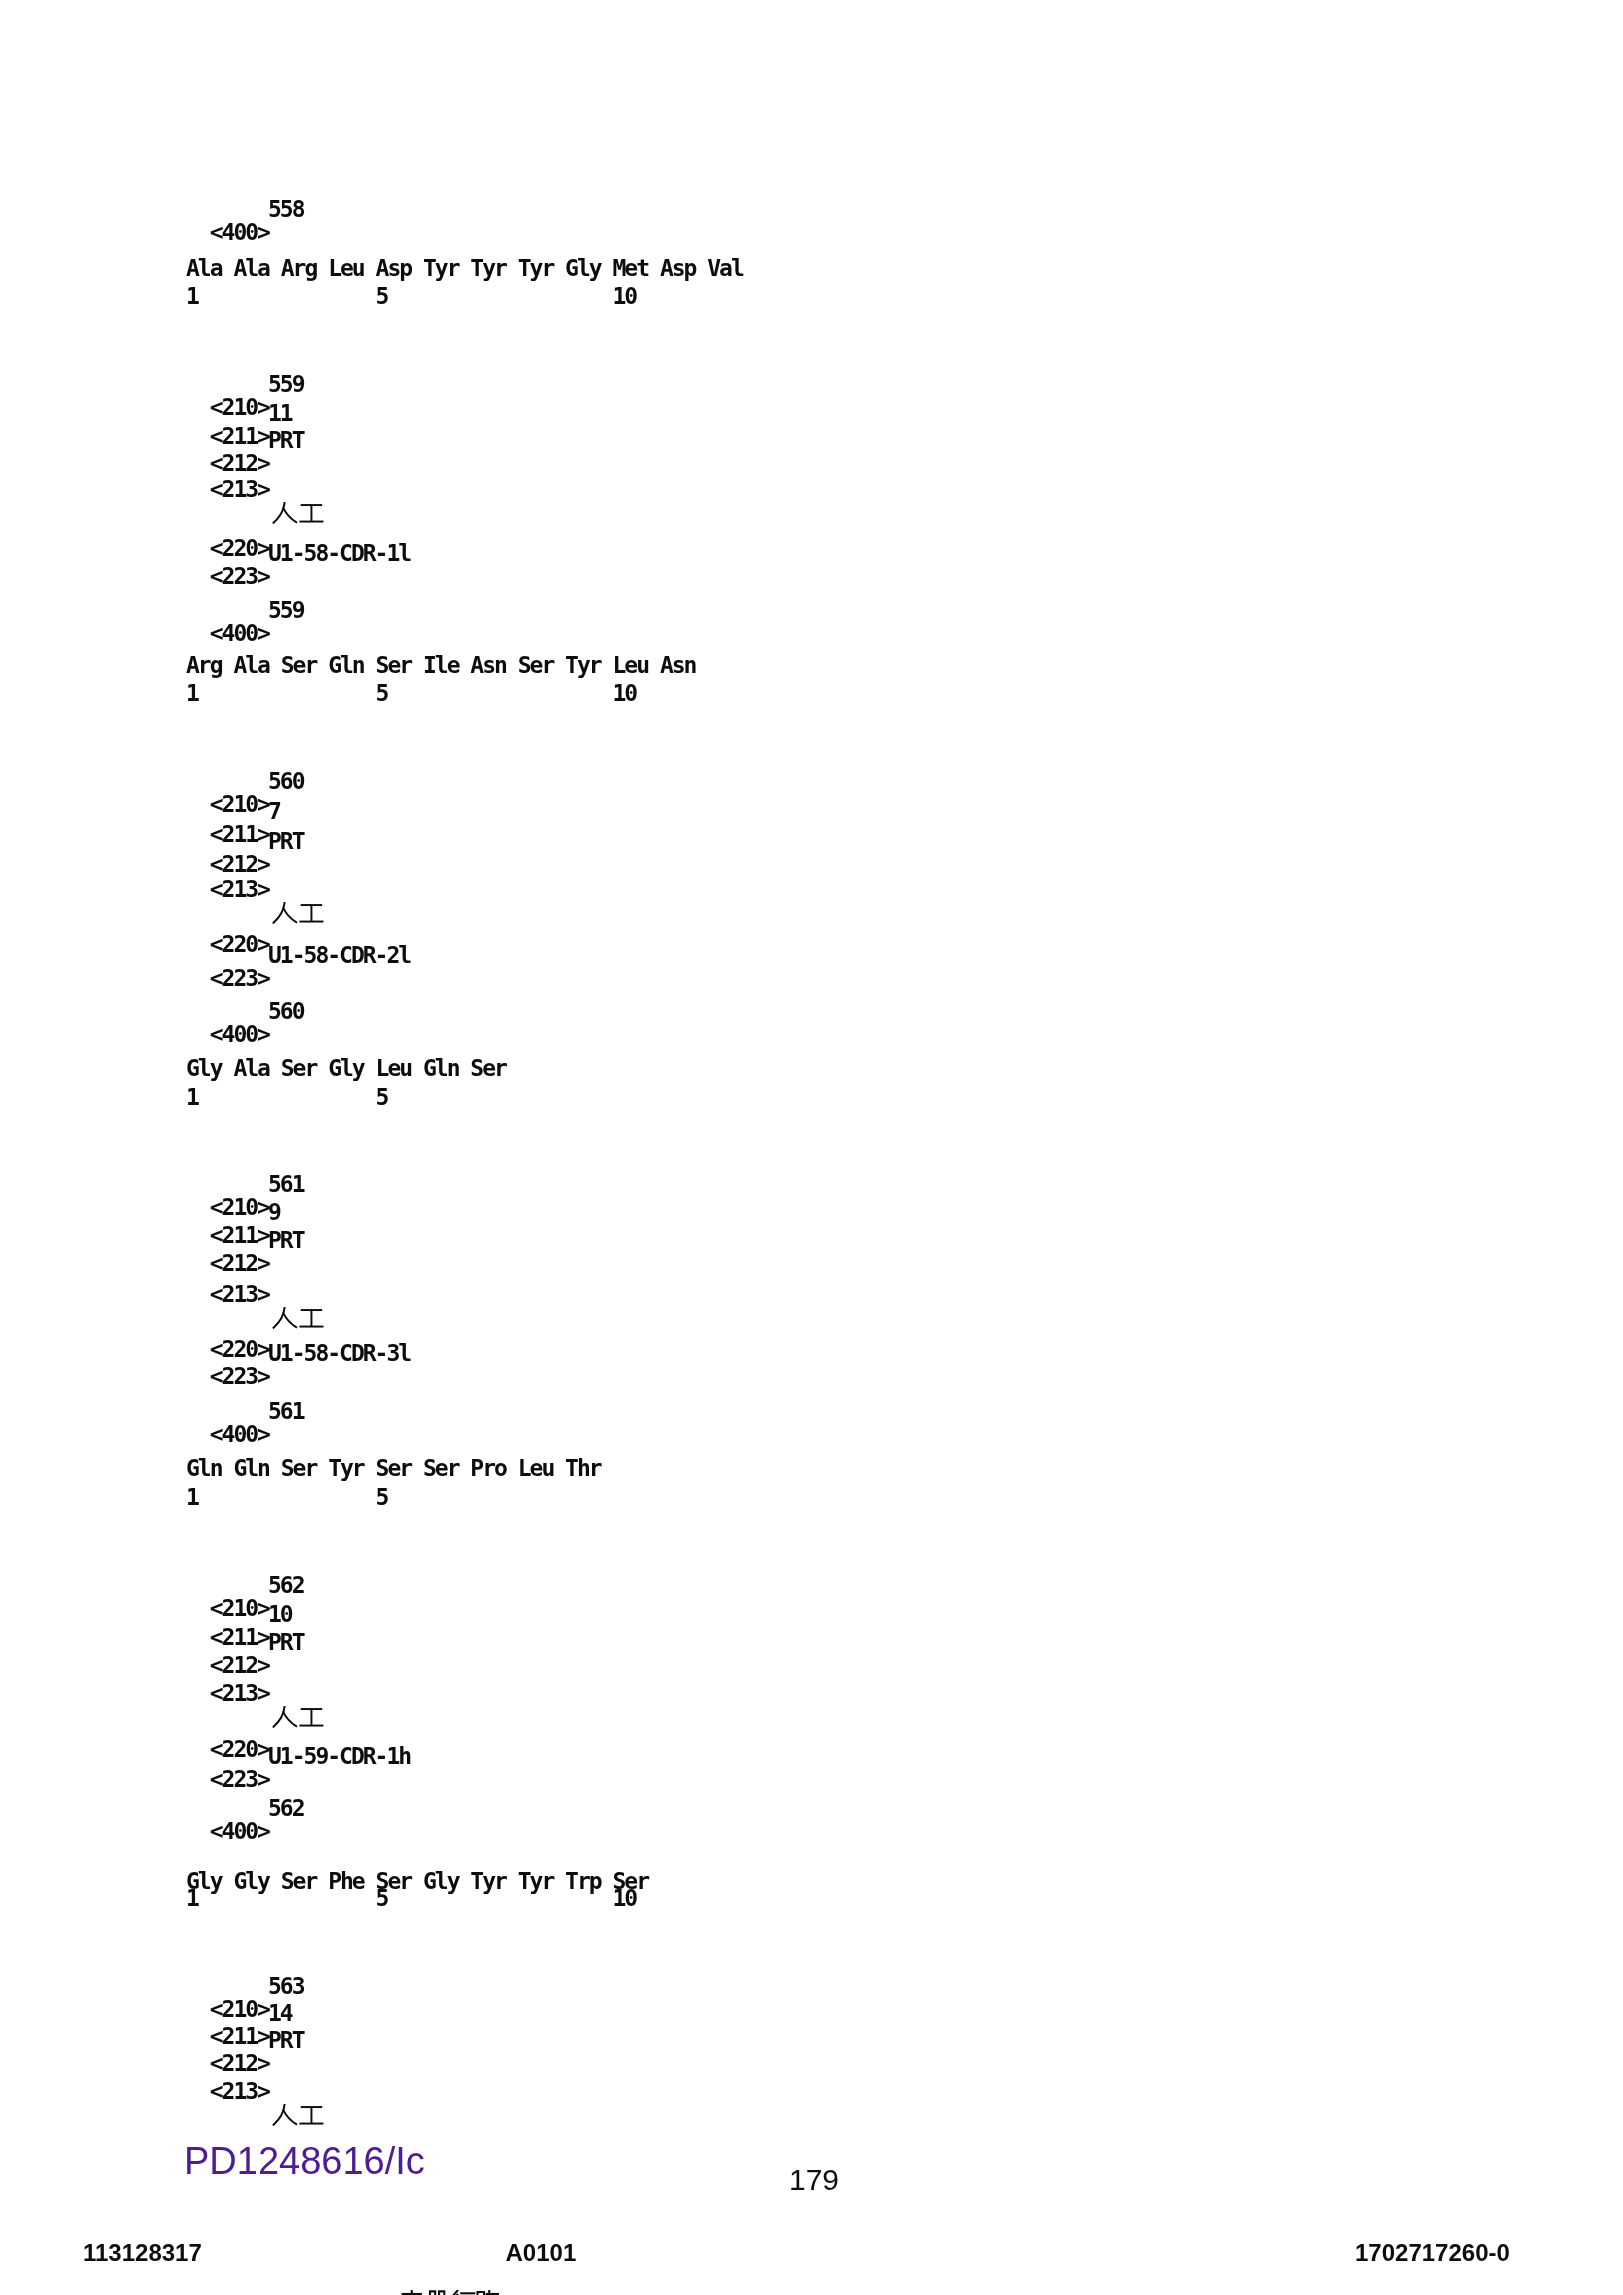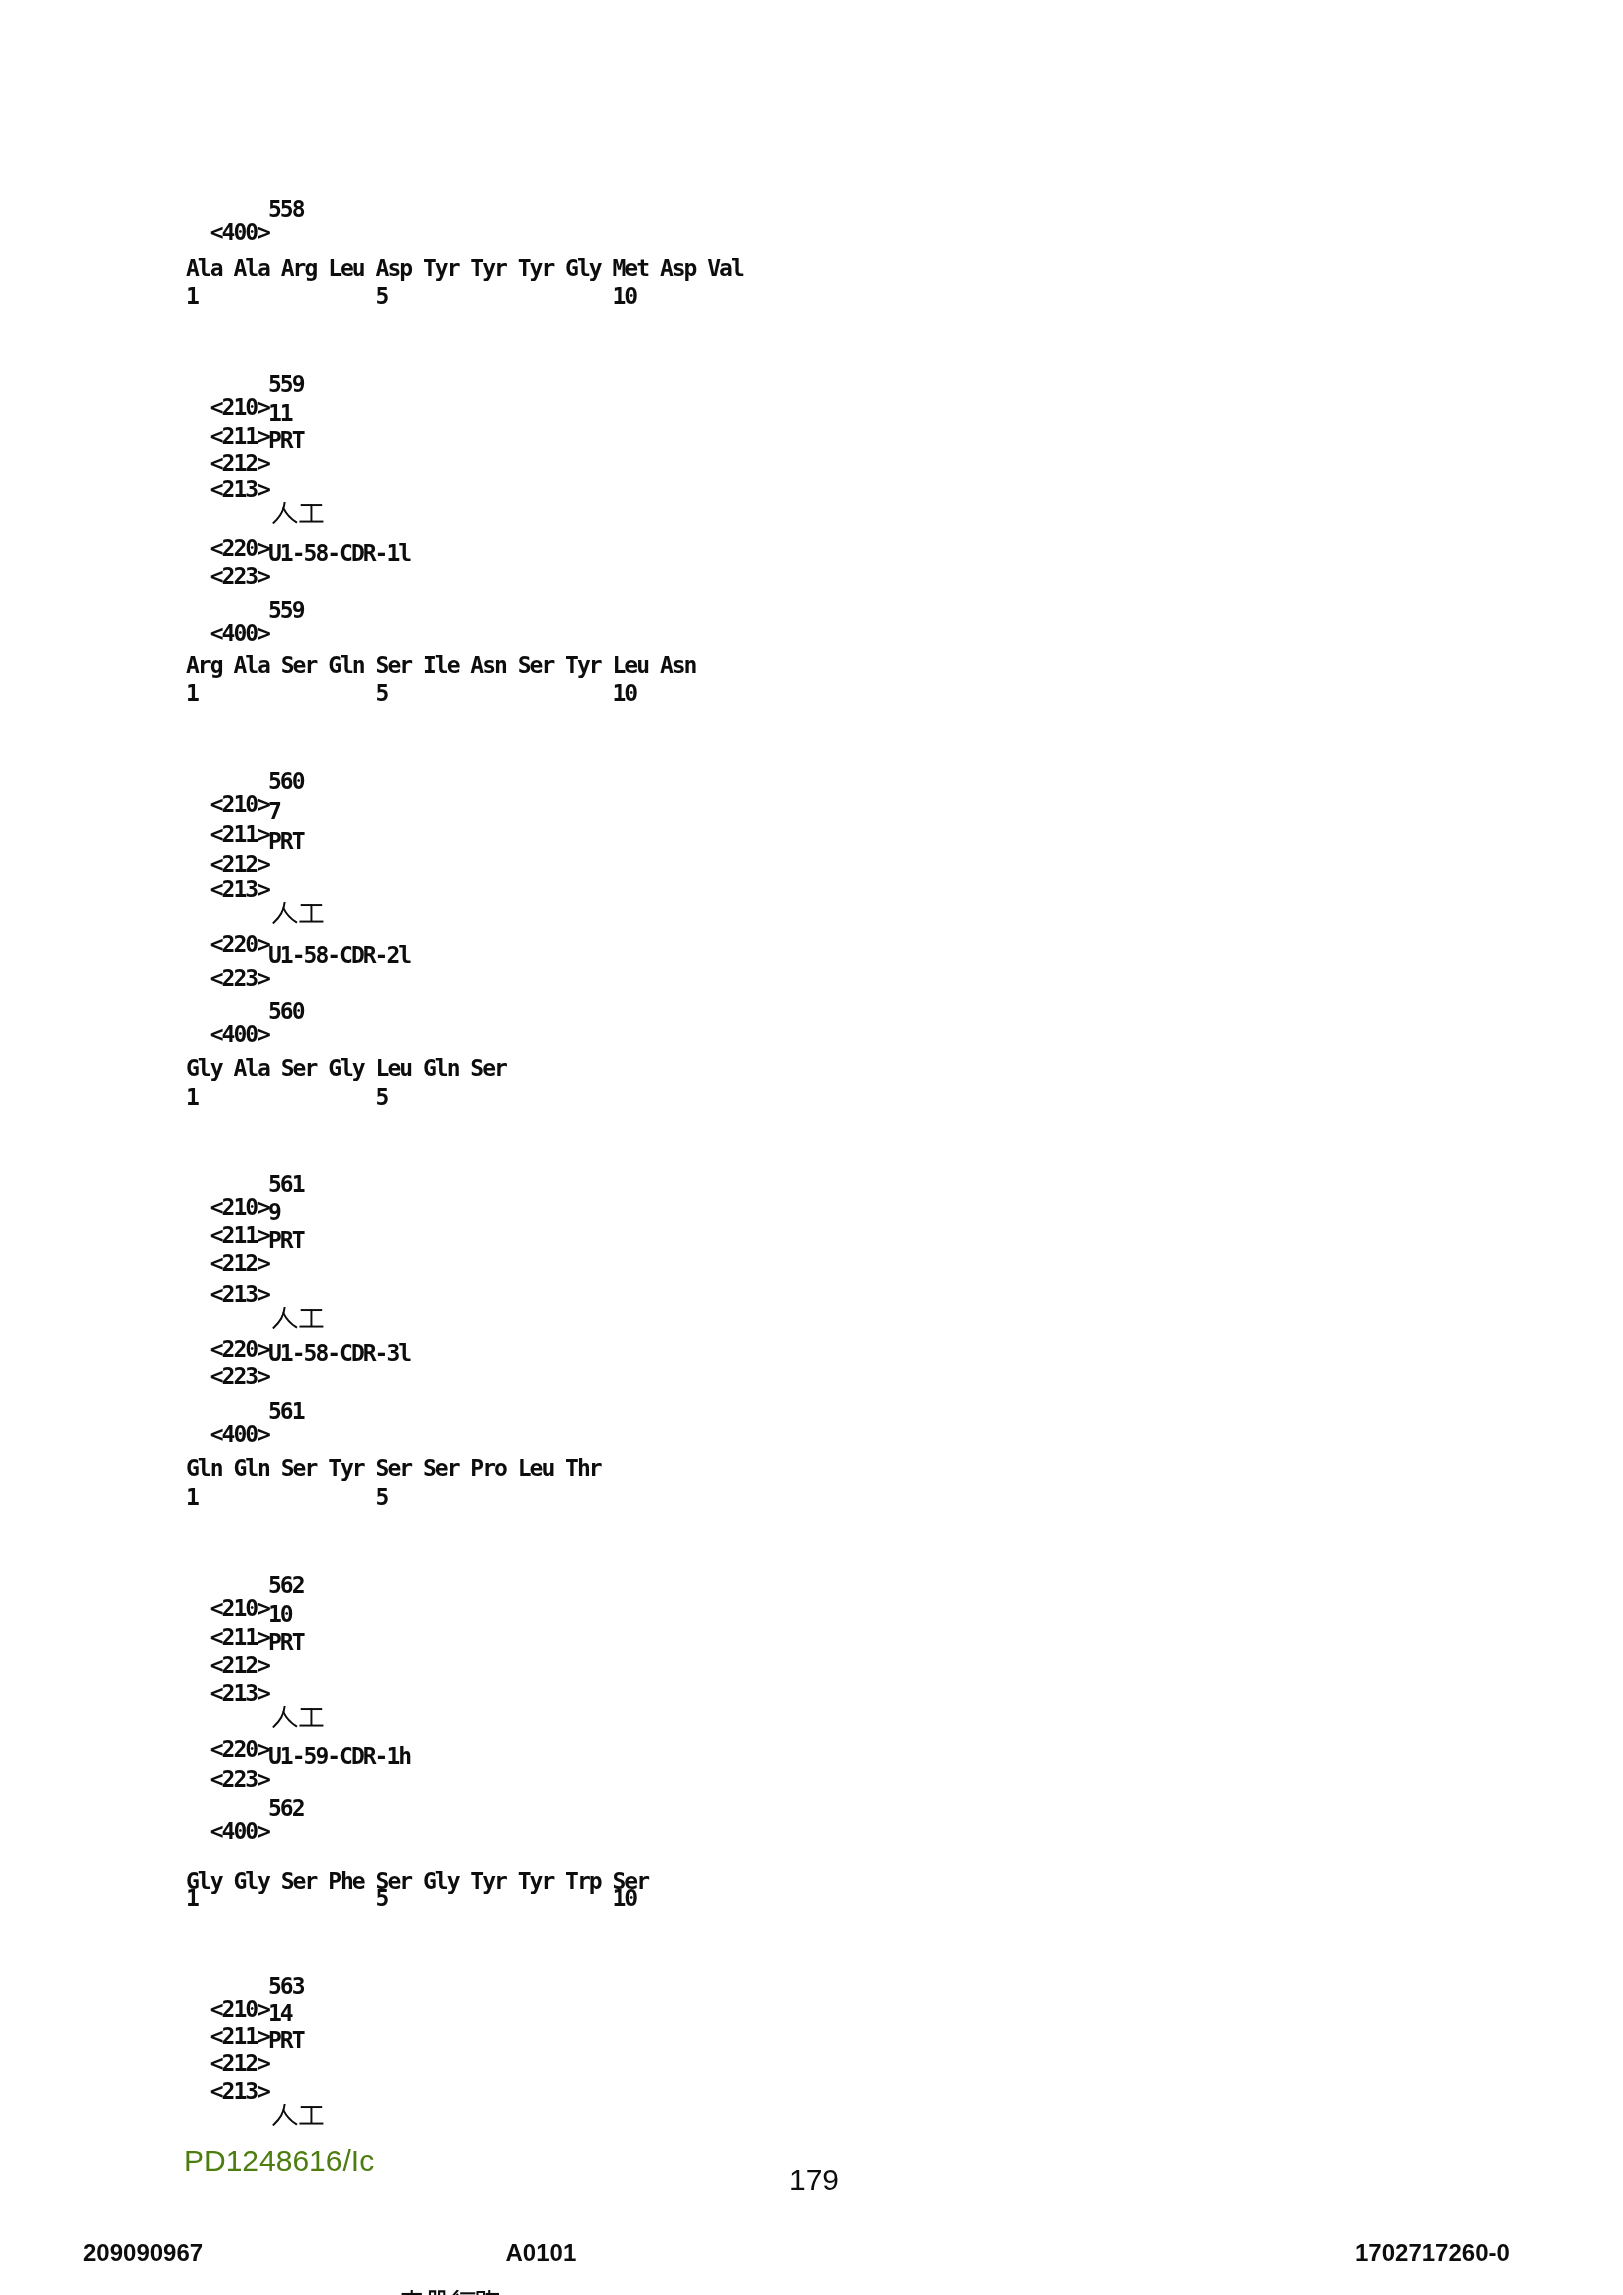--- a/index.html
+++ b/index.html
@@ -8,21 +8,21 @@
   .ln{position:absolute;left:186px;font-family:"DejaVu Sans Mono",monospace;
       font-weight:bold;font-size:23px;line-height:23px;letter-spacing:-2px;
       white-space:pre;color:#0d0d0d;}
   .val{position:absolute;left:82px;top:0;white-space:pre;}
   .cjk-val{position:absolute;left:85px;top:0;}
   .cjk-val svg{display:block;margin-top:0.7px;}
   
   .glyph path{stroke:#0d0d0d;stroke-width:3.2;fill:none;stroke-linecap:square;stroke-linejoin:miter;}
   
   .f-ref{position:absolute;left:184px;top:2146px;font-family:"Liberation Sans",sans-serif;
-         font-size:30px;line-height:30px;color:#4d7c0f;white-space:pre;}
+         font-size:38px;line-height:30px;color:#4c1d95;white-space:pre;}
   .f-page{position:absolute;left:789px;top:2145px;font-family:"Liberation Sans",sans-serif;
           font-size:30px;line-height:30px;color:#0d0d0d;margin-top:20px;}
   .f-bot{position:absolute;top:2241px;font-family:"Liberation Sans",sans-serif;
          font-weight:bold;font-size:24px;line-height:24px;color:#0d0d0d;white-space:pre;}
   .f-form{display:flex;align-items:flex-start;gap:6.5px;}
   .f-form svg{display:block;}
 </style>
 </head>
 <body>
 
@@ -250,21 +250,21 @@
     <svg class="glyph" width="54" height="22" viewBox="0 0 84 36">
         <use href="#g-ren"></use>
         <use href="#g-gong" x="44"></use>
       </svg>
   </span>
 </div>
 
 <div class="f-ref">PD1248616/Ic</div>
 <div class="f-page">179</div>
 
-<div class="f-bot" style="left:83px">209090967</div>
+<div class="f-bot" style="left:83px">113128317</div>
 <div class="f-bot f-form" style="left:400px">
   <span class="cjk-val" style="position:static" role="img" aria-label="表單編號">
     <svg class="glyph" width="99" height="23.6" viewBox="0 0 152 36">
         <use href="#g-biao"></use>
         <use href="#g-dan" x="39"></use>
         <use href="#g-bian" x="78"></use>
         <use href="#g-hao" x="117"></use>
       </svg>
   </span>
   <span>A0101</span>

